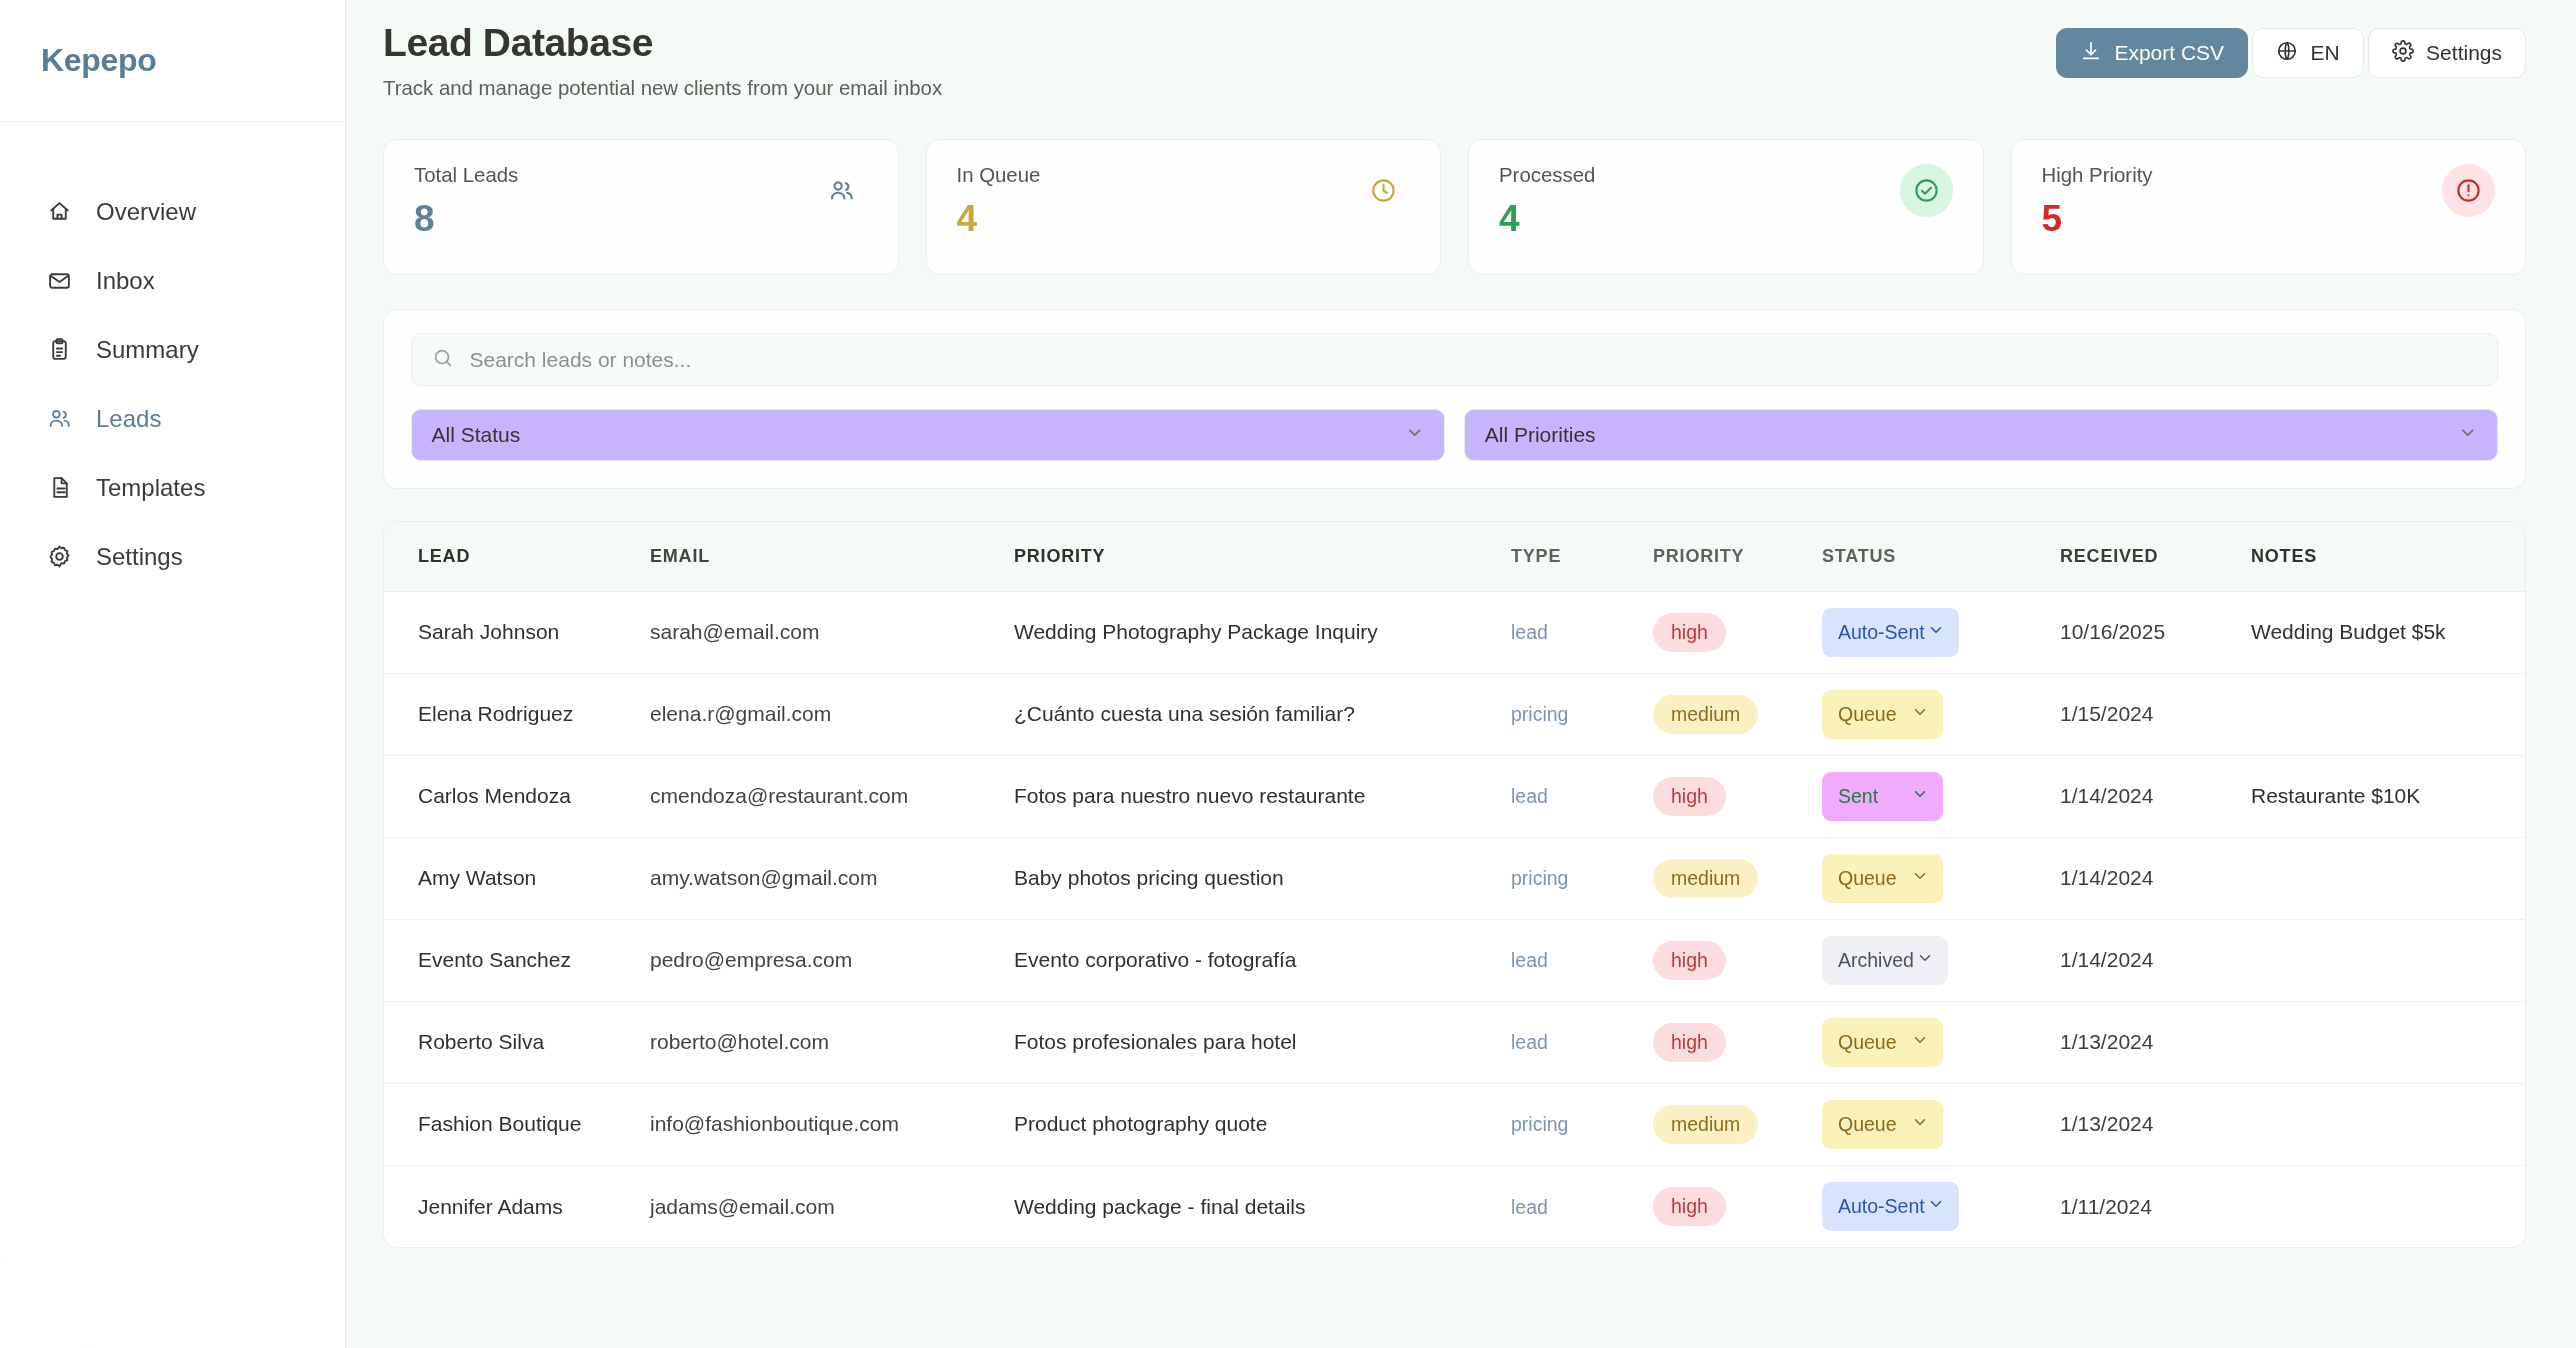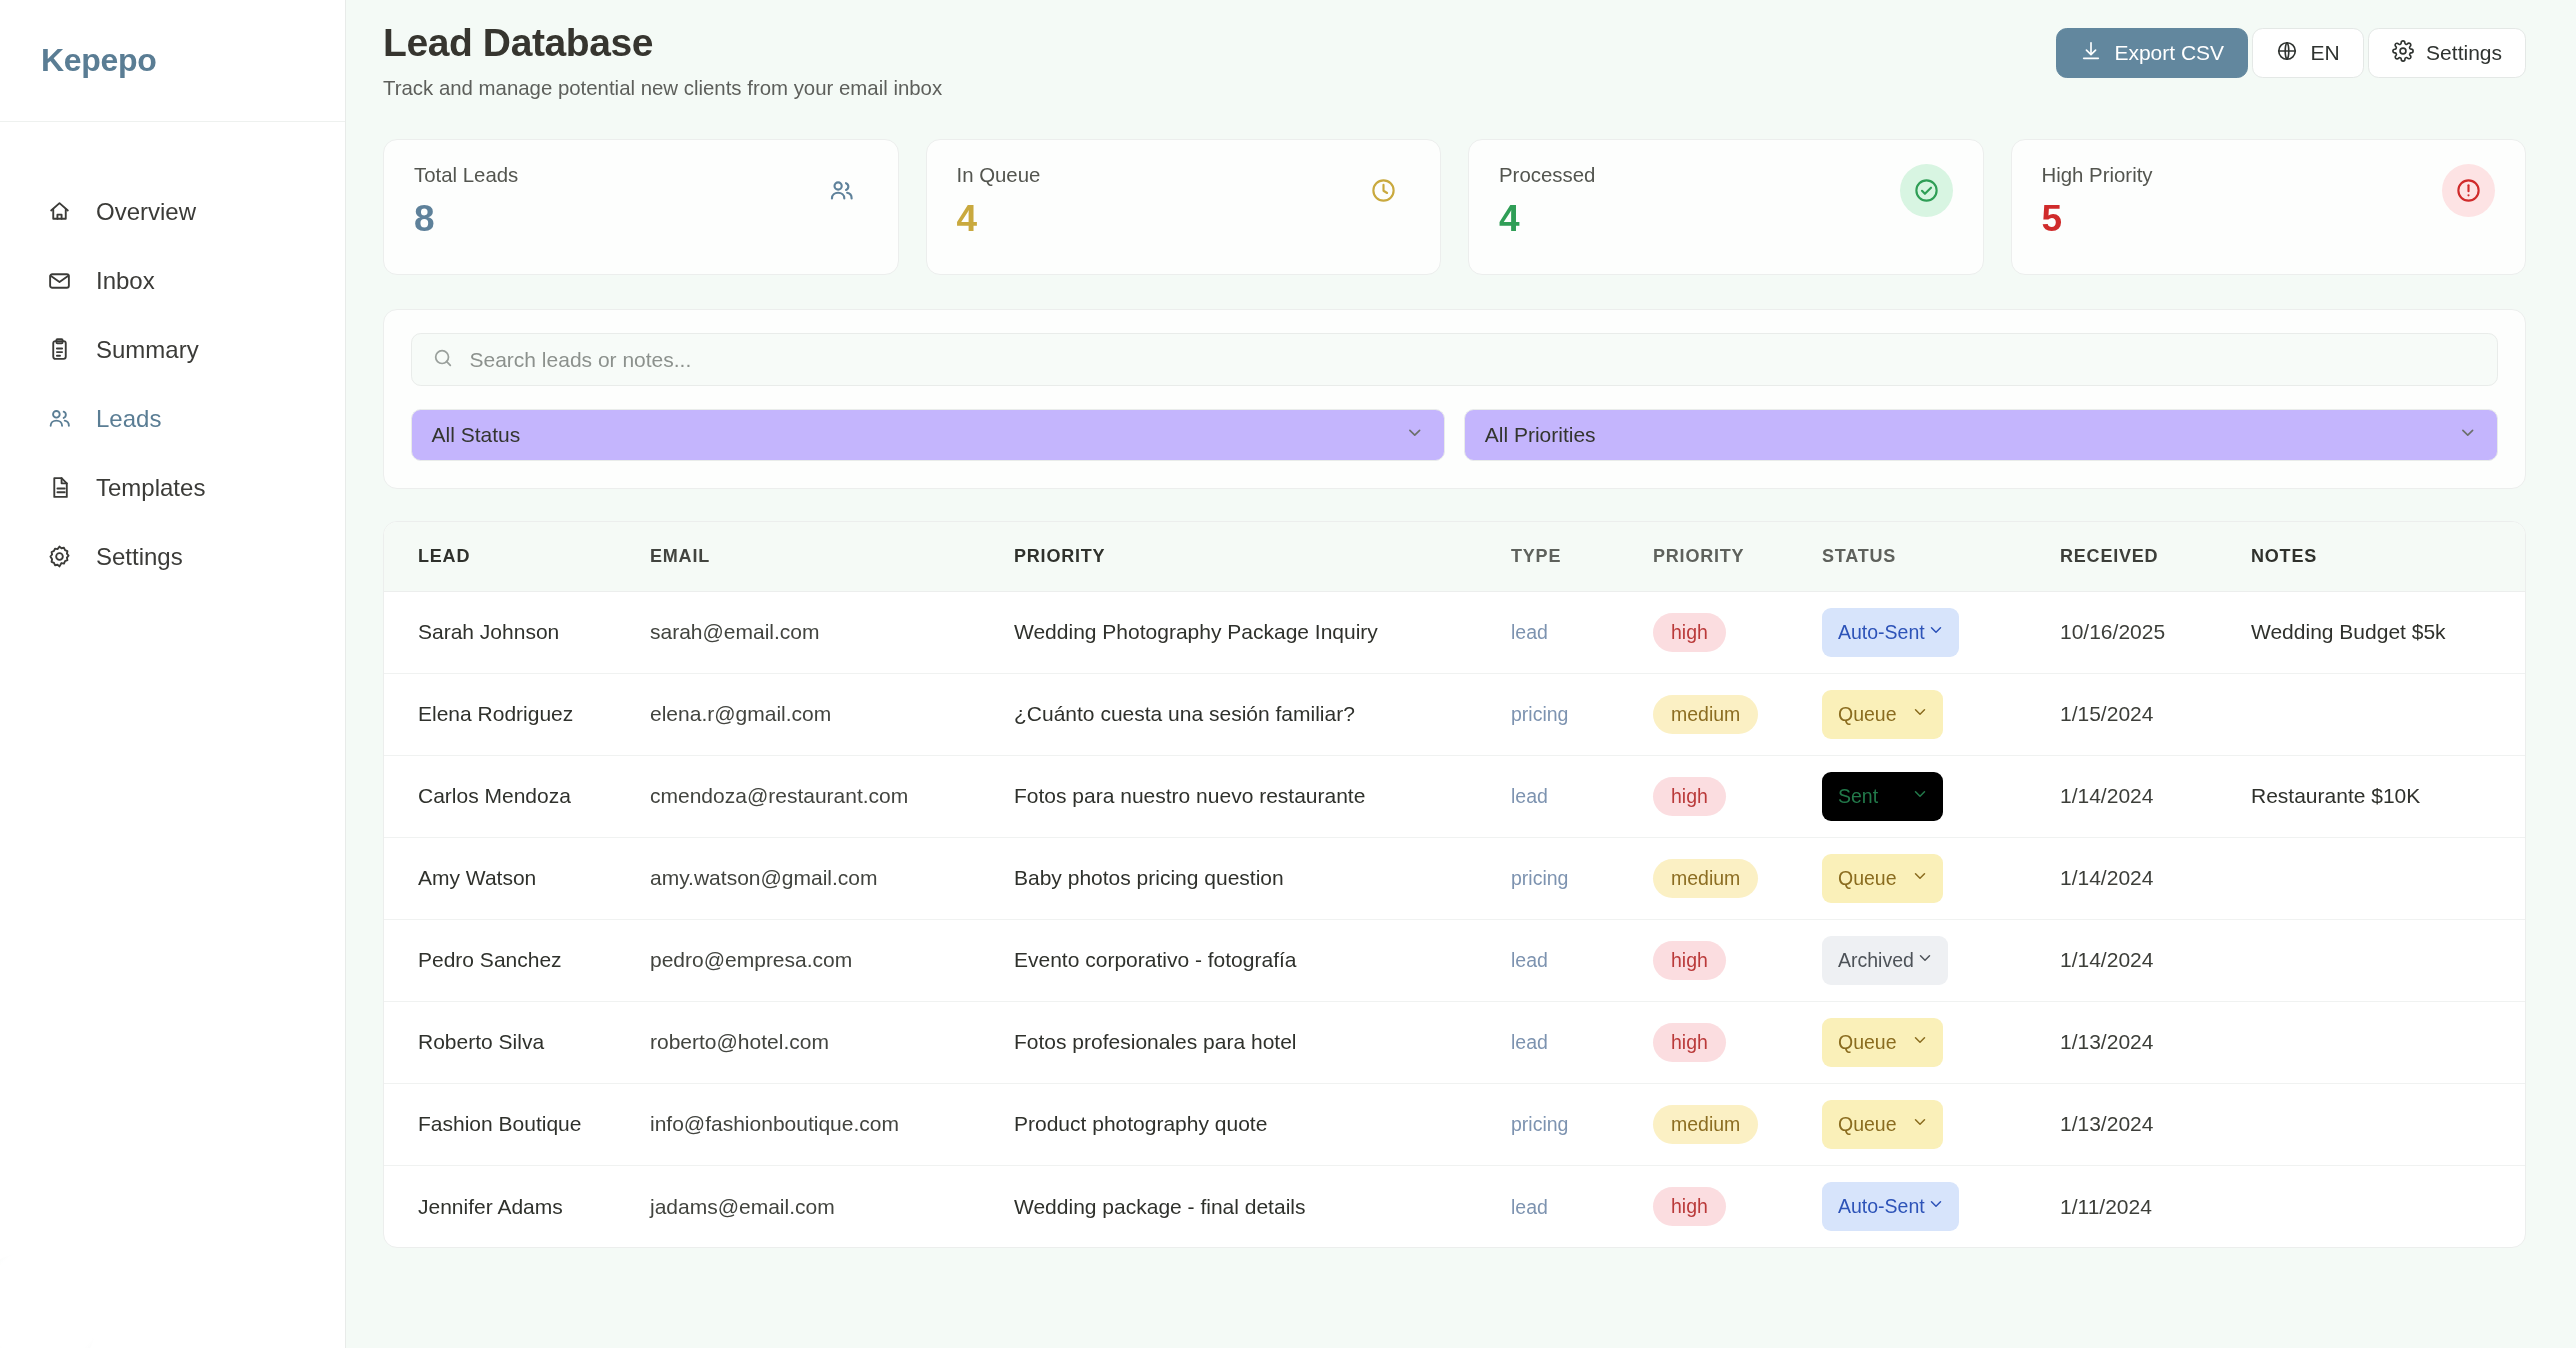--- a/index.html
+++ b/index.html
@@ -137,21 +137,21 @@
   .pill-high   { background: #fbdde0; color: #ba3a3a; }
   .pill-medium { background: #fbf0c4; color: #8c6d22; }
   .status-sel {
     display: inline-flex; align-items: center; justify-content: space-between;
     gap: 2px; height: 49px; min-width: 121px; padding: 0 14px 0 16px;
     border-radius: 9px; font-size: 19.5px; cursor: pointer;
   }
   .status-sel svg { width: 18px; height: 18px; fill:none; stroke: currentColor; stroke-width: 2; stroke-linecap: round; stroke-linejoin: round; }
   .st-auto     { background: #d7e4fb; color: #2d53b8; }
   .st-queue    { background: #faf0b9; color: #8a6c1f; }
-  .st-sent     { background: #000000; color: #22794a; }
+  .st-sent     { background: #f0abfc; color: #22794a; }
   .st-archived { background: #eef0f3; color: #4d5258; }
 </style>
 </head>
 <body>
 
 <div class="app">
 
   <aside class="sidebar">
     <div class="brand-box">
       <div class="brand">Kepepo</div>
@@ -410,21 +410,21 @@
               <td class="c-status"><span class="status-sel st-queue">
                   <span>Queue</span>
                   <span><svg viewBox="0 0 24 24" fill="none" stroke="currentColor" stroke-width="2" stroke-linecap="round" stroke-linejoin="round">
                       <path d="M6 9l6 6 6-6"></path>
                     </svg></span>
                 </span></td>
               <td class="c-received">1/14/2024</td>
               <td class="c-notes"></td>
             </tr>
             <tr>
-              <td class="c-lead">Pedro Sanchez</td>
+              <td class="c-lead">Evento Sanchez</td>
               <td class="c-email">pedro@empresa.com</td>
               <td class="c-subject">Evento corporativo - fotografía</td>
               <td class="c-type"><span class="type-text">lead</span></td>
               <td class="c-priority"><span class="pill pill-high">high</span></td>
               <td class="c-status"><span class="status-sel st-archived">
                   <span>Archived</span>
                   <span><svg viewBox="0 0 24 24" fill="none" stroke="currentColor" stroke-width="2" stroke-linecap="round" stroke-linejoin="round">
                       <path d="M6 9l6 6 6-6"></path>
                     </svg></span>
                 </span></td>

